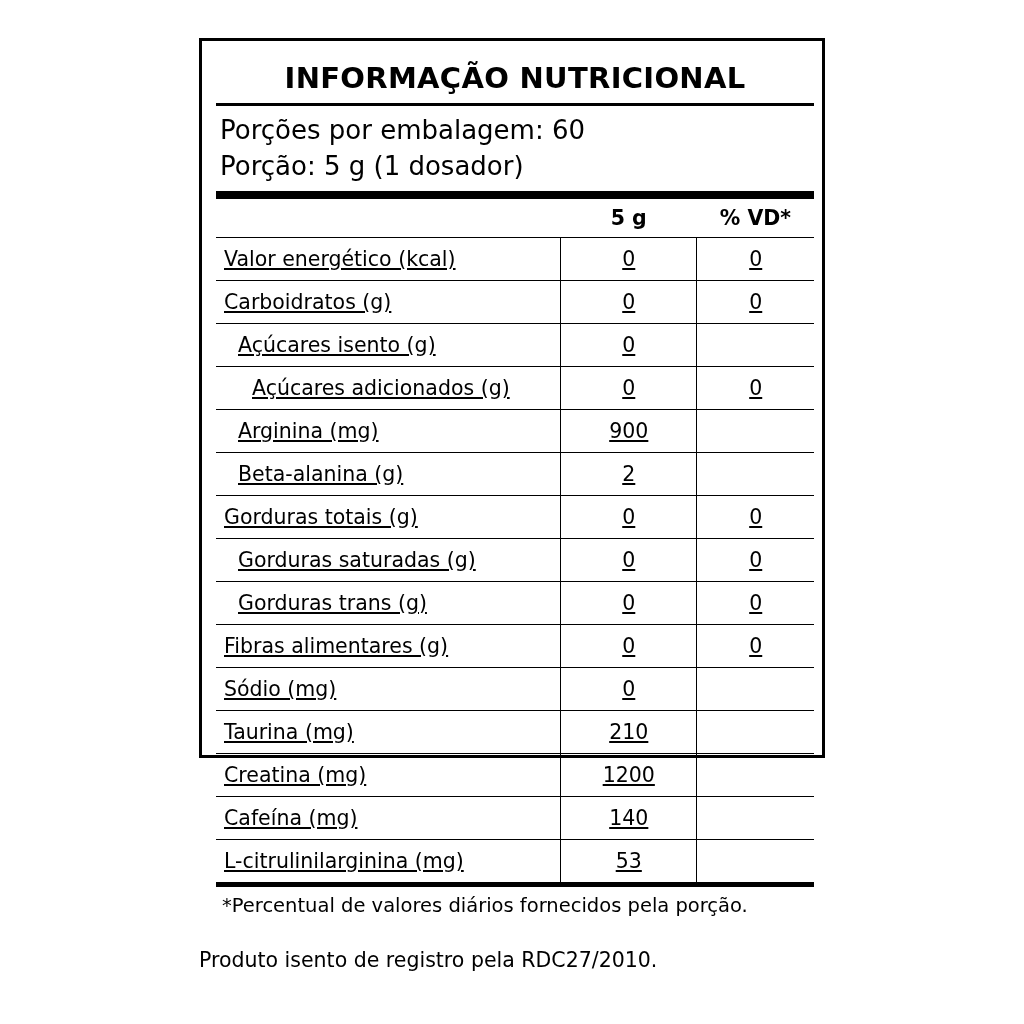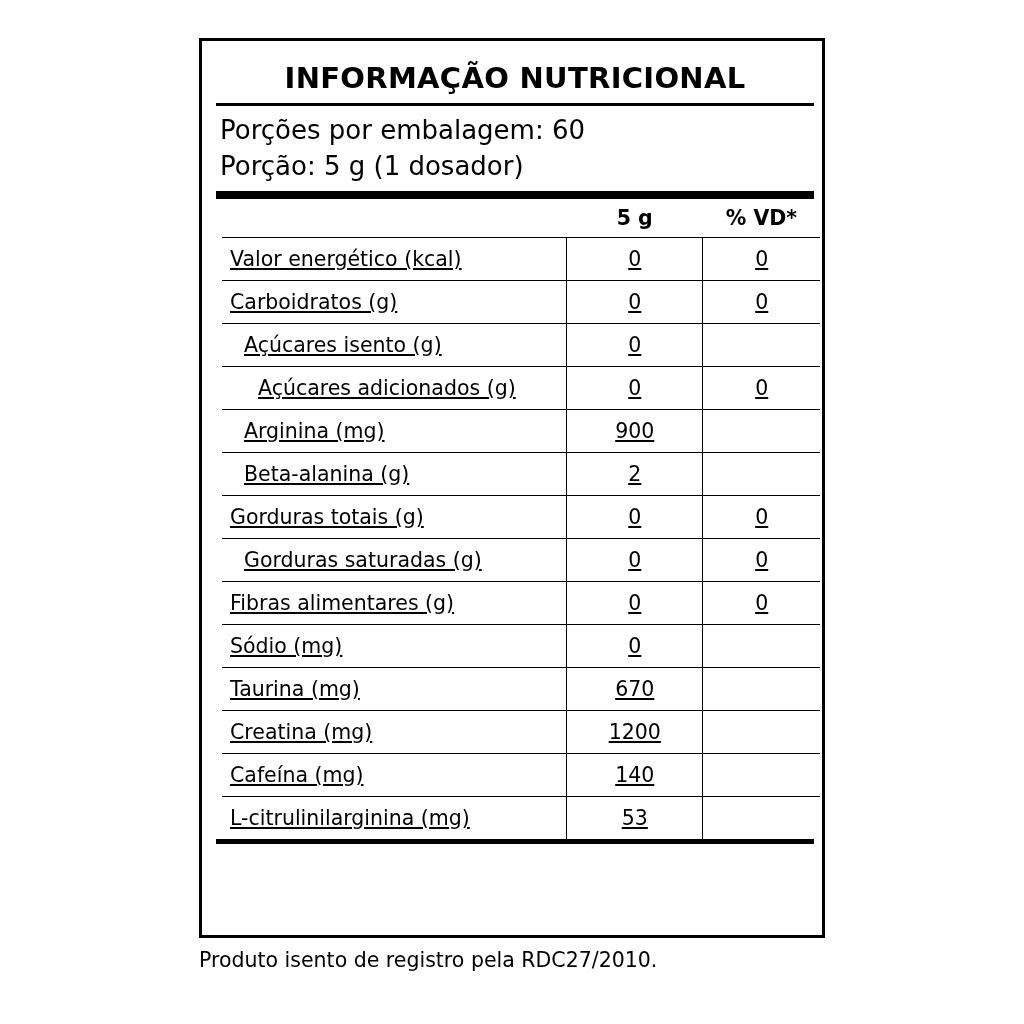--- a/index.html
+++ b/index.html
@@ -14,21 +14,21 @@
     color: #000000;
     position: relative;
     overflow: hidden;
   }
 
   .panel {
     position: absolute;
     left: 199px;
     top: 38px;
     width: 626px;
-    height: 900px;
+    height: 720px;
     border: 3px solid #000;
     box-sizing: border-box;
     background: #fff;
   }
 
   .inner {
     position: absolute;
     left: 12px;
     top: 0px;
     width: 602px;
@@ -58,21 +58,21 @@
   }
 
   .servings {
     font-size: 26px;
     line-height: 1.38;
     padding: 7px 4px 6px 6px;
   }
 
   table.nut {
     width: calc(100% - 4px);
-    margin: 0 8px;
+    margin: 0 2px;
     border-collapse: collapse;
     font-size: 20.5px;
   }
   table.nut td {
     padding: 0;
     vertical-align: middle;
   }
 
   .col-name { width: 330px; }
   .col-val  { width: 146px; }
@@ -179,32 +179,37 @@
           <td class="col-name">Gorduras totais (g)</td>
           <td class="col-val">0</td>
           <td class="col-vd">0</td>
         </tr>
         <tr class="row">
           <td class="col-name indent1">Gorduras saturadas (g)</td>
           <td class="col-val">0</td>
           <td class="col-vd">0</td>
         </tr>
         <tr class="row">
+          <td class="col-name indent1">Gorduras trans (g)</td>
+          <td class="col-val">0</td>
+          <td class="col-vd">0</td>
+        </tr>
+        <tr class="row">
           <td class="col-name">Fibras alimentares (g)</td>
           <td class="col-val">0</td>
           <td class="col-vd">0</td>
         </tr>
         <tr class="row">
           <td class="col-name">Sódio (mg)</td>
           <td class="col-val">0</td>
           <td class="col-vd"></td>
         </tr>
         <tr class="row">
           <td class="col-name">Taurina (mg)</td>
-          <td class="col-val">670</td>
+          <td class="col-val">210</td>
           <td class="col-vd"></td>
         </tr>
         <tr class="row">
           <td class="col-name">Creatina (mg)</td>
           <td class="col-val">1200</td>
           <td class="col-vd"></td>
         </tr>
         <tr class="row">
           <td class="col-name">Cafeína (mg)</td>
           <td class="col-val">140</td>
@@ -213,17 +218,18 @@
         <tr class="row">
           <td class="col-name">L-citrulinilarginina (mg)</td>
           <td class="col-val">53</td>
           <td class="col-vd"></td>
         </tr>
       </tbody>
     </table>
 
     <div class="rule-med"></div>
 
+    <div class="footnote">*Percentual de valores diários fornecidos pela porção.</div>
 
   </div>
 </div>
 
 <div class="registry">Produto isento de registro pela RDC27/2010.</div>
 
 </body></html>

